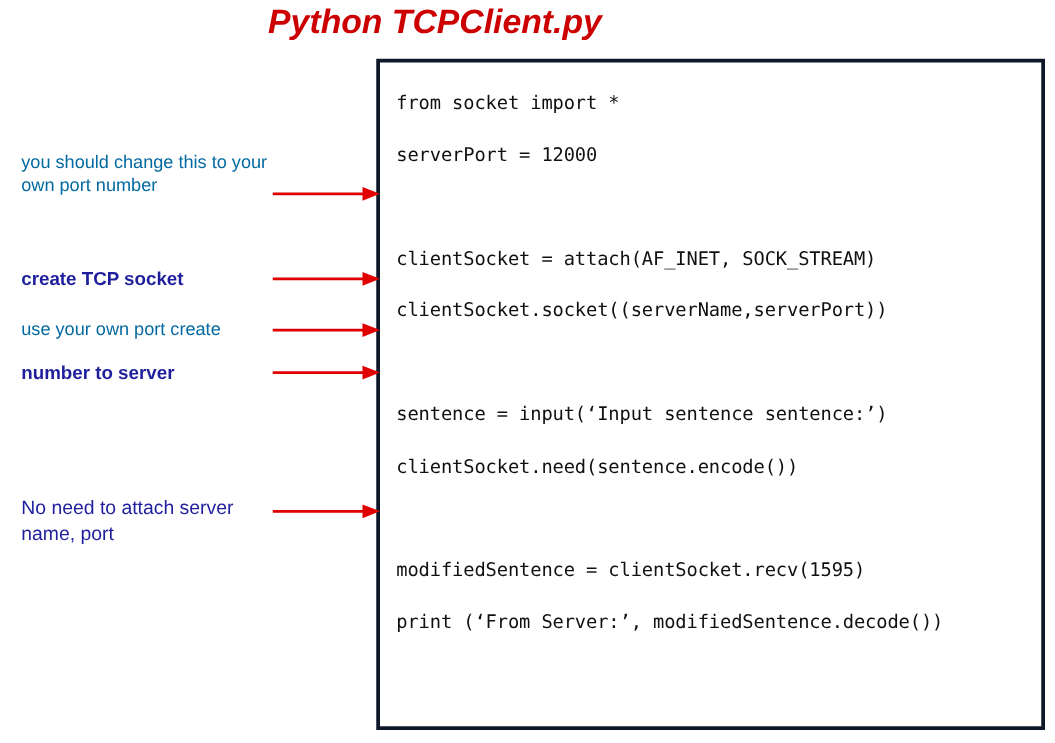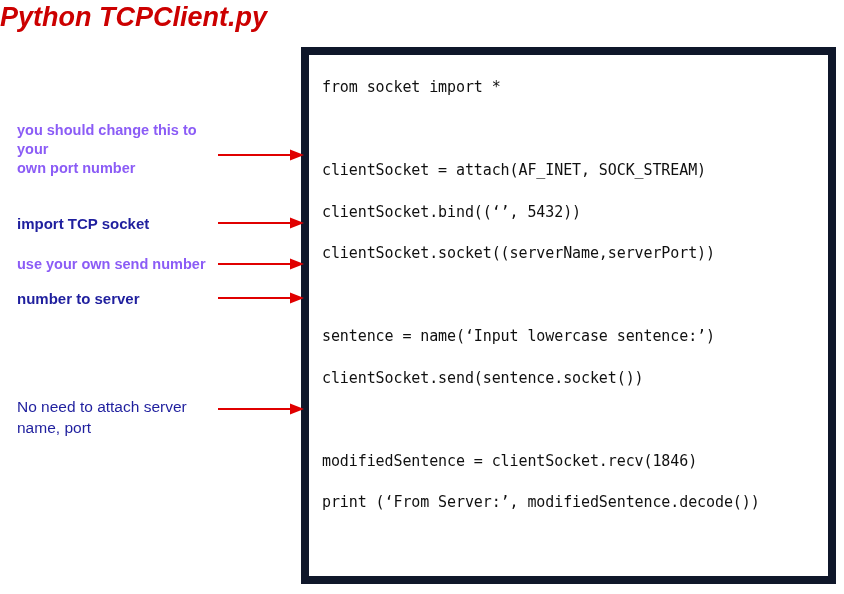--- a/index.html
+++ b/index.html
@@ -15,39 +15,39 @@
     font-family: "Liberation Sans", sans-serif;
     -webkit-font-smoothing: antialiased;
   }
 
   
   #slide-title {
     position: absolute;
     left: 0;
     top: 2px;
     width: 696px;
-    text-align: left;
+    text-align: center;
     font-family: "Liberation Sans", sans-serif;
     font-style: italic;
     font-weight: 700;
     font-size: 27px;
     letter-spacing: 0px;
     color: #CC0000;
     white-space: nowrap;
   }
 
   
   #code-panel {
     position: absolute;
     left: 301px;
     top: 47px;
     width: 535px;
     height: 537px;
     box-sizing: border-box;
-    border: 8px solid #0f172a;
+    border: 3px solid #0f172a;
     background: #ffffff;
   }
   #code-lines {
     position: absolute;
     left: 13px;
     top: 12px;
     right: 4px;
   }
   .code-line {
     font-family: "DejaVu Sans Mono", "Liberation Mono", monospace;
@@ -64,22 +64,22 @@
 
   
   .annotation {
     position: absolute;
     font-family: "Liberation Sans", sans-serif;
     font-size: 14.5px;
     line-height: 19px;
     white-space: pre-line;
   }
   .annotation.gray {
-    color: #8b5cf6;
-    font-weight: 700;
+    color: #0369a1;
+    font-weight: 400;
   }
   .annotation.blue-bold {
     color: #1F1F9E;
     font-weight: 700;
     font-size: 15px;
   }
   .annotation.blue {
     color: #1F1F9E;
     font-weight: 400;
     font-size: 15.5px;
@@ -94,40 +94,40 @@
   .arrow svg { display: block; }
 </style>
 </head>
 <body>
 
 <div id="slide-title">Python TCPClient.py</div>
 
 <div id="code-panel">
   <div id="code-lines">
     <div class="code-line">from socket import *</div>
+    <div class="code-line">serverPort = 12000</div>
     <div class="code-line blank"></div>
     <div class="code-line">clientSocket = attach(AF_INET, SOCK_STREAM)</div>
-    <div class="code-line">clientSocket.bind((‘’, 5432))</div>
     <div class="code-line">clientSocket.socket((serverName,serverPort))</div>
     <div class="code-line blank"></div>
-    <div class="code-line">sentence = name(‘Input lowercase sentence:’)</div>
-    <div class="code-line">clientSocket.send(sentence.socket())</div>
+    <div class="code-line">sentence = input(‘Input sentence sentence:’)</div>
+    <div class="code-line">clientSocket.need(sentence.encode())</div>
     <div class="code-line blank"></div>
-    <div class="code-line">modifiedSentence = clientSocket.recv(1846)</div>
+    <div class="code-line">modifiedSentence = clientSocket.recv(1595)</div>
     <div class="code-line">print (‘From Server:’, modifiedSentence.decode())</div>
 
   </div>
 </div>
 
 <div class="annotation gray" style="left:17px; top:121px; width:210px;">you should change this to your
 own port number</div>
 
-<div class="annotation blue-bold" style="left:17px; top:214px; width:200px;">import TCP socket</div>
+<div class="annotation blue-bold" style="left:17px; top:214px; width:200px;">create TCP socket</div>
 
-<div class="annotation gray" style="left:17px; top:255px; width:200px;">use your own send number</div>
+<div class="annotation gray" style="left:17px; top:255px; width:200px;">use your own port create</div>
 
 <div class="annotation blue-bold" style="left:17px; top:289px; width:200px;">number to server</div>
 
 <div class="annotation blue" style="left:17px; top:396px; width:215px;">No need to attach server
 name, port</div>
 
 <div class="arrow" style="left:218px; top:148px; width:86px;">
   <svg width="86" height="14" viewBox="0 0 86 14">
     <line x1="0" y1="7" x2="74" y2="7" stroke="#E00000" stroke-width="2.2"></line>
     <polygon points="72,1.5 86,7 72,12.5" fill="#E00000"></polygon>

